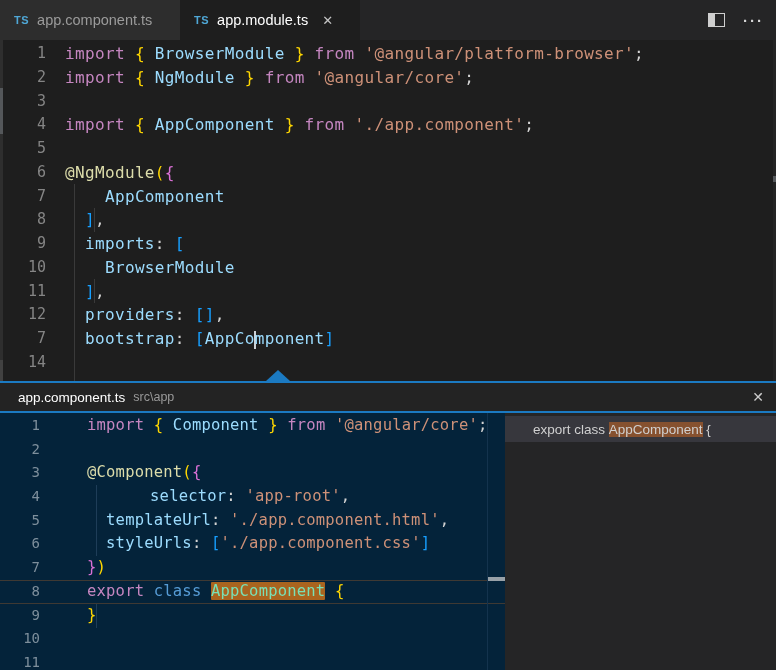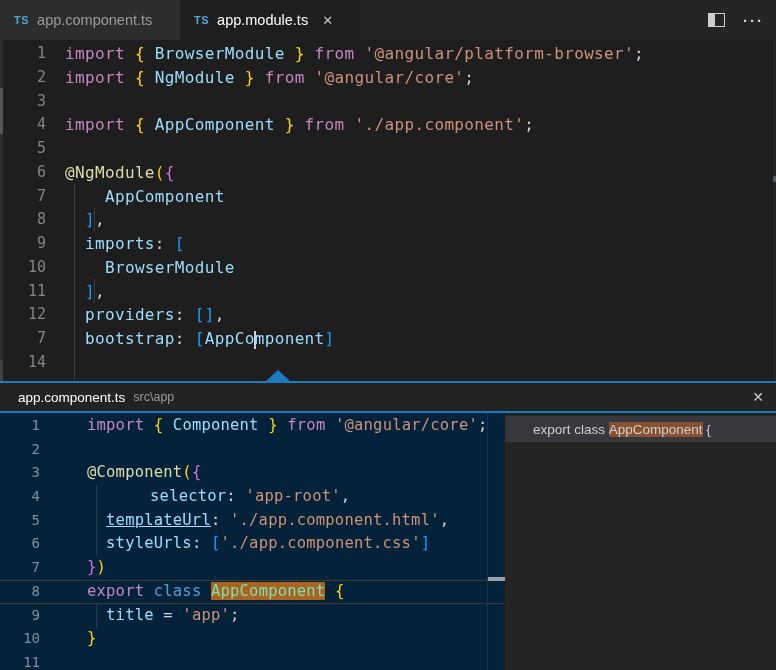--- a/index.html
+++ b/index.html
@@ -162,25 +162,24 @@
             <div>8</div>
             <div>9</div>
             <div>10</div>
             <div>11</div>
           </div>
         <div class="peek-code">
             <div class="code-line"><span style="color: rgb(197, 134, 192);">import</span><span style="color: rgb(212, 212, 212);"> </span><span style="color: rgb(255, 215, 0);">{</span><span style="color: rgb(212, 212, 212);"> </span><span style="color: rgb(156, 220, 254);">Component</span><span style="color: rgb(212, 212, 212);"> </span><span style="color: rgb(255, 215, 0);">}</span><span style="color: rgb(212, 212, 212);"> </span><span style="color: rgb(197, 134, 192);">from</span><span style="color: rgb(212, 212, 212);"> </span><span style="color: rgb(206, 145, 120);">'@angular/core'</span><span style="color: rgb(212, 212, 212);">;</span></div>
             <div class="code-line"></div>
             <div class="code-line"><span style="color: rgb(220, 220, 170);">@Component</span><span style="color: rgb(255, 215, 0);">(</span><span style="color: rgb(218, 112, 214);">{</span></div>
             <div class="code-line"><span style="color: rgb(212, 212, 212);">  </span><span style="color: rgb(156, 220, 254); margin-left: 44px;">selector</span><span style="color: rgb(212, 212, 212);">: </span><span style="color: rgb(206, 145, 120);">'app-root'</span><span style="color: rgb(212, 212, 212);">,</span></div>
-            <div class="code-line"><span style="color: rgb(212, 212, 212);">  </span><span style="color: rgb(156, 220, 254); text-decoration: underline;">templateUrl</span><span style="color: rgb(212, 212, 212);">: </span><span style="color: rgb(206, 145, 120);">'./app.component.html'</span><span style="color: rgb(212, 212, 212);">,</span></div>
+            <div class="code-line"><span style="color: rgb(212, 212, 212);">  </span><span style="color: rgb(156, 220, 254);">templateUrl</span><span style="color: rgb(212, 212, 212);">: </span><span style="color: rgb(206, 145, 120);">'./app.component.html'</span><span style="color: rgb(212, 212, 212);">,</span></div>
             <div class="code-line"><span style="color: rgb(212, 212, 212);">  </span><span style="color: rgb(156, 220, 254);">styleUrls</span><span style="color: rgb(212, 212, 212);">: </span><span style="color: rgb(23, 159, 255);">[</span><span style="color: rgb(206, 145, 120);">'./app.component.css'</span><span style="color: rgb(23, 159, 255);">]</span></div>
             <div class="code-line"><span style="color: rgb(218, 112, 214);">}</span><span style="color: rgb(255, 215, 0);">)</span></div>
             <div class="code-line current"><span style="color: rgb(197, 134, 192);">export</span><span style="color: rgb(212, 212, 212);"> </span><span style="color: rgb(86, 156, 214);">class</span><span style="color: rgb(212, 212, 212);"> </span><span class="match-hl" style="background: rgb(169, 100, 31); color: rgb(121, 224, 181);">AppComponent</span><span style="color: rgb(212, 212, 212);"> </span><span style="color: rgb(255, 215, 0);">{</span></div>
-            <div class="code-line"><span style="color: rgb(212, 212, 212);">  </span><span style="color: rgb(156, 220, 254);">title</span><span style="color: rgb(212, 212, 212);"> = </span><span style="color: rgb(206, 145, 120);">'app'</span><span style="color: rgb(212, 212, 212);">;</span></div>
             <div class="code-line"><span style="color: rgb(255, 215, 0);">}</span></div>
             <div class="code-line"></div>
           </div>
         <div class="pguide" style="left:96px; top:72px; height:71px;"></div>
         <div class="pguide" style="left:96px; top:191px; height:24px;"></div>
         <div class="ruler-sep"></div>
         <div class="ruler-mark"></div>
       </div>
       <div class="peek-refs">
         <div class="ref-item"><span>export class </span><span style="background: rgb(134, 81, 47);">AppComponent</span><span> {</span></div>

